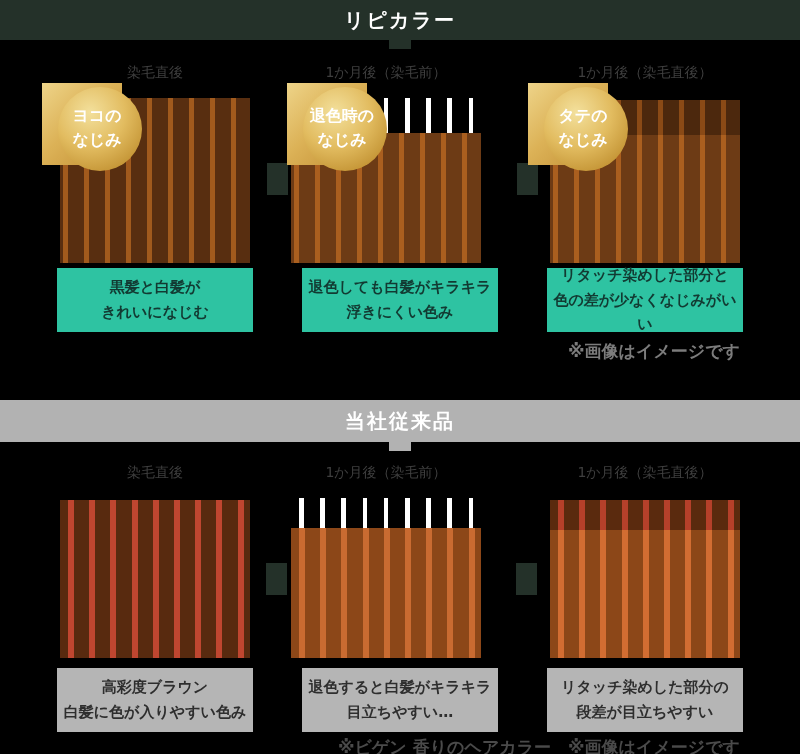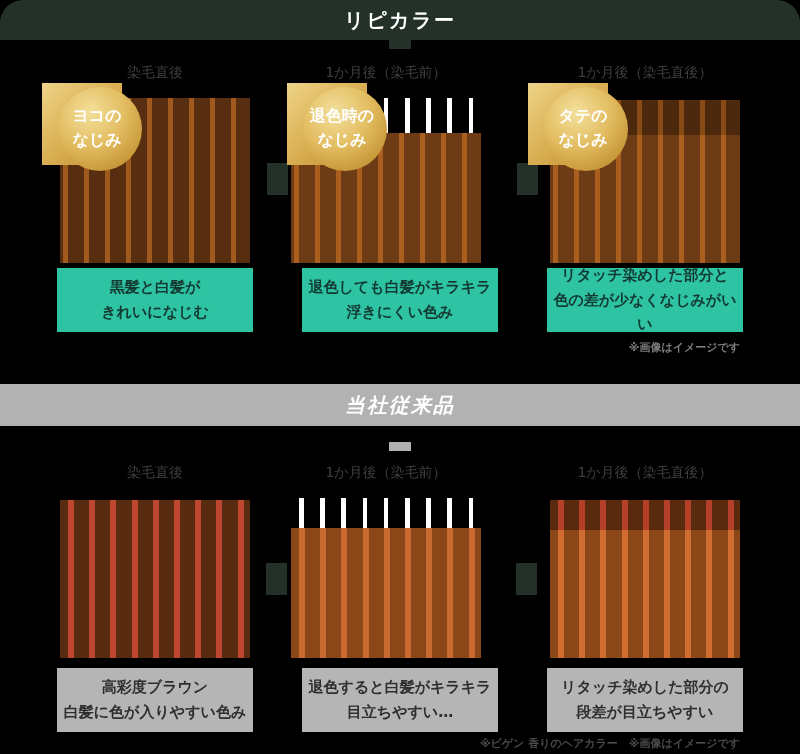--- a/index.html
+++ b/index.html
@@ -1,24 +1,24 @@
 <!DOCTYPE html>
 <html><head>
 <meta charset="utf-8">
 <style>
   html,body{margin:0;padding:0;background:#000;}
   body{font-family:"DejaVu Sans","Liberation Sans",sans-serif;}
-  .canvas{position:relative;width:800px;height:754px;background:#000;overflow:hidden;border-radius:23px;}
+  .canvas{position:relative;width:800px;height:754px;background:#000;overflow:hidden;}
 
   
   .section-header{position:absolute;left:0;width:800px;height:40px;display:flex;
     align-items:center;justify-content:center;color:#fff;font-weight:bold;
     font-size:20px;letter-spacing:2px;}
   .header-repi{top:0;background:#243129;}
-  .header-conv{top:384px;background:#b2b2b2;height:42px;font-style:italic;}
+  .header-conv{top:400px;background:#b2b2b2;height:42px;}
   .notch{position:absolute;left:389px;width:22px;height:9px;}
   .notch-repi{top:40px;background:#243129;}
   .notch-conv{top:442px;background:#b2b2b2;}
 
   
   .c1{left:60px;} .c2{left:291px;} .c3{left:550px;}
 
   .plabel{position:absolute;width:190px;text-align:center;color:#3f3f3f;
     font-size:14px;font-weight:normal;}
   .plabel-top{top:64px;}
@@ -65,21 +65,21 @@
     font-weight:bold;font-size:16px;line-height:1.45;white-space:pre-line;}
 
   
   .caption{position:absolute;width:196px;height:64px;display:flex;align-items:center;
     justify-content:center;text-align:center;font-weight:bold;font-size:15px;
     line-height:1.65;white-space:pre-line;}
   .cap-c1{left:57px;} .cap-c2{left:302px;} .cap-c3{left:547px;}
   .cap-top{top:268px;background:#2ec3a2;color:#123a32;}
   .cap-bot{top:668px;background:#b5b5b5;color:#2e2e2e;}
 
-  .note{position:absolute;right:60px;font-size:11px;font-weight:bold;}
+  .note{position:absolute;right:60px;font-size:17px;font-weight:bold;}
   .note-top{top:340px;color:#7c7c7c;}
   .note-bot{top:736px;color:#4a4a4a;}
 </style>
 </head>
 <body>
 
 <div class="canvas">
 
   <div class="section-header header-repi">
     <span>リピカラー</span>

